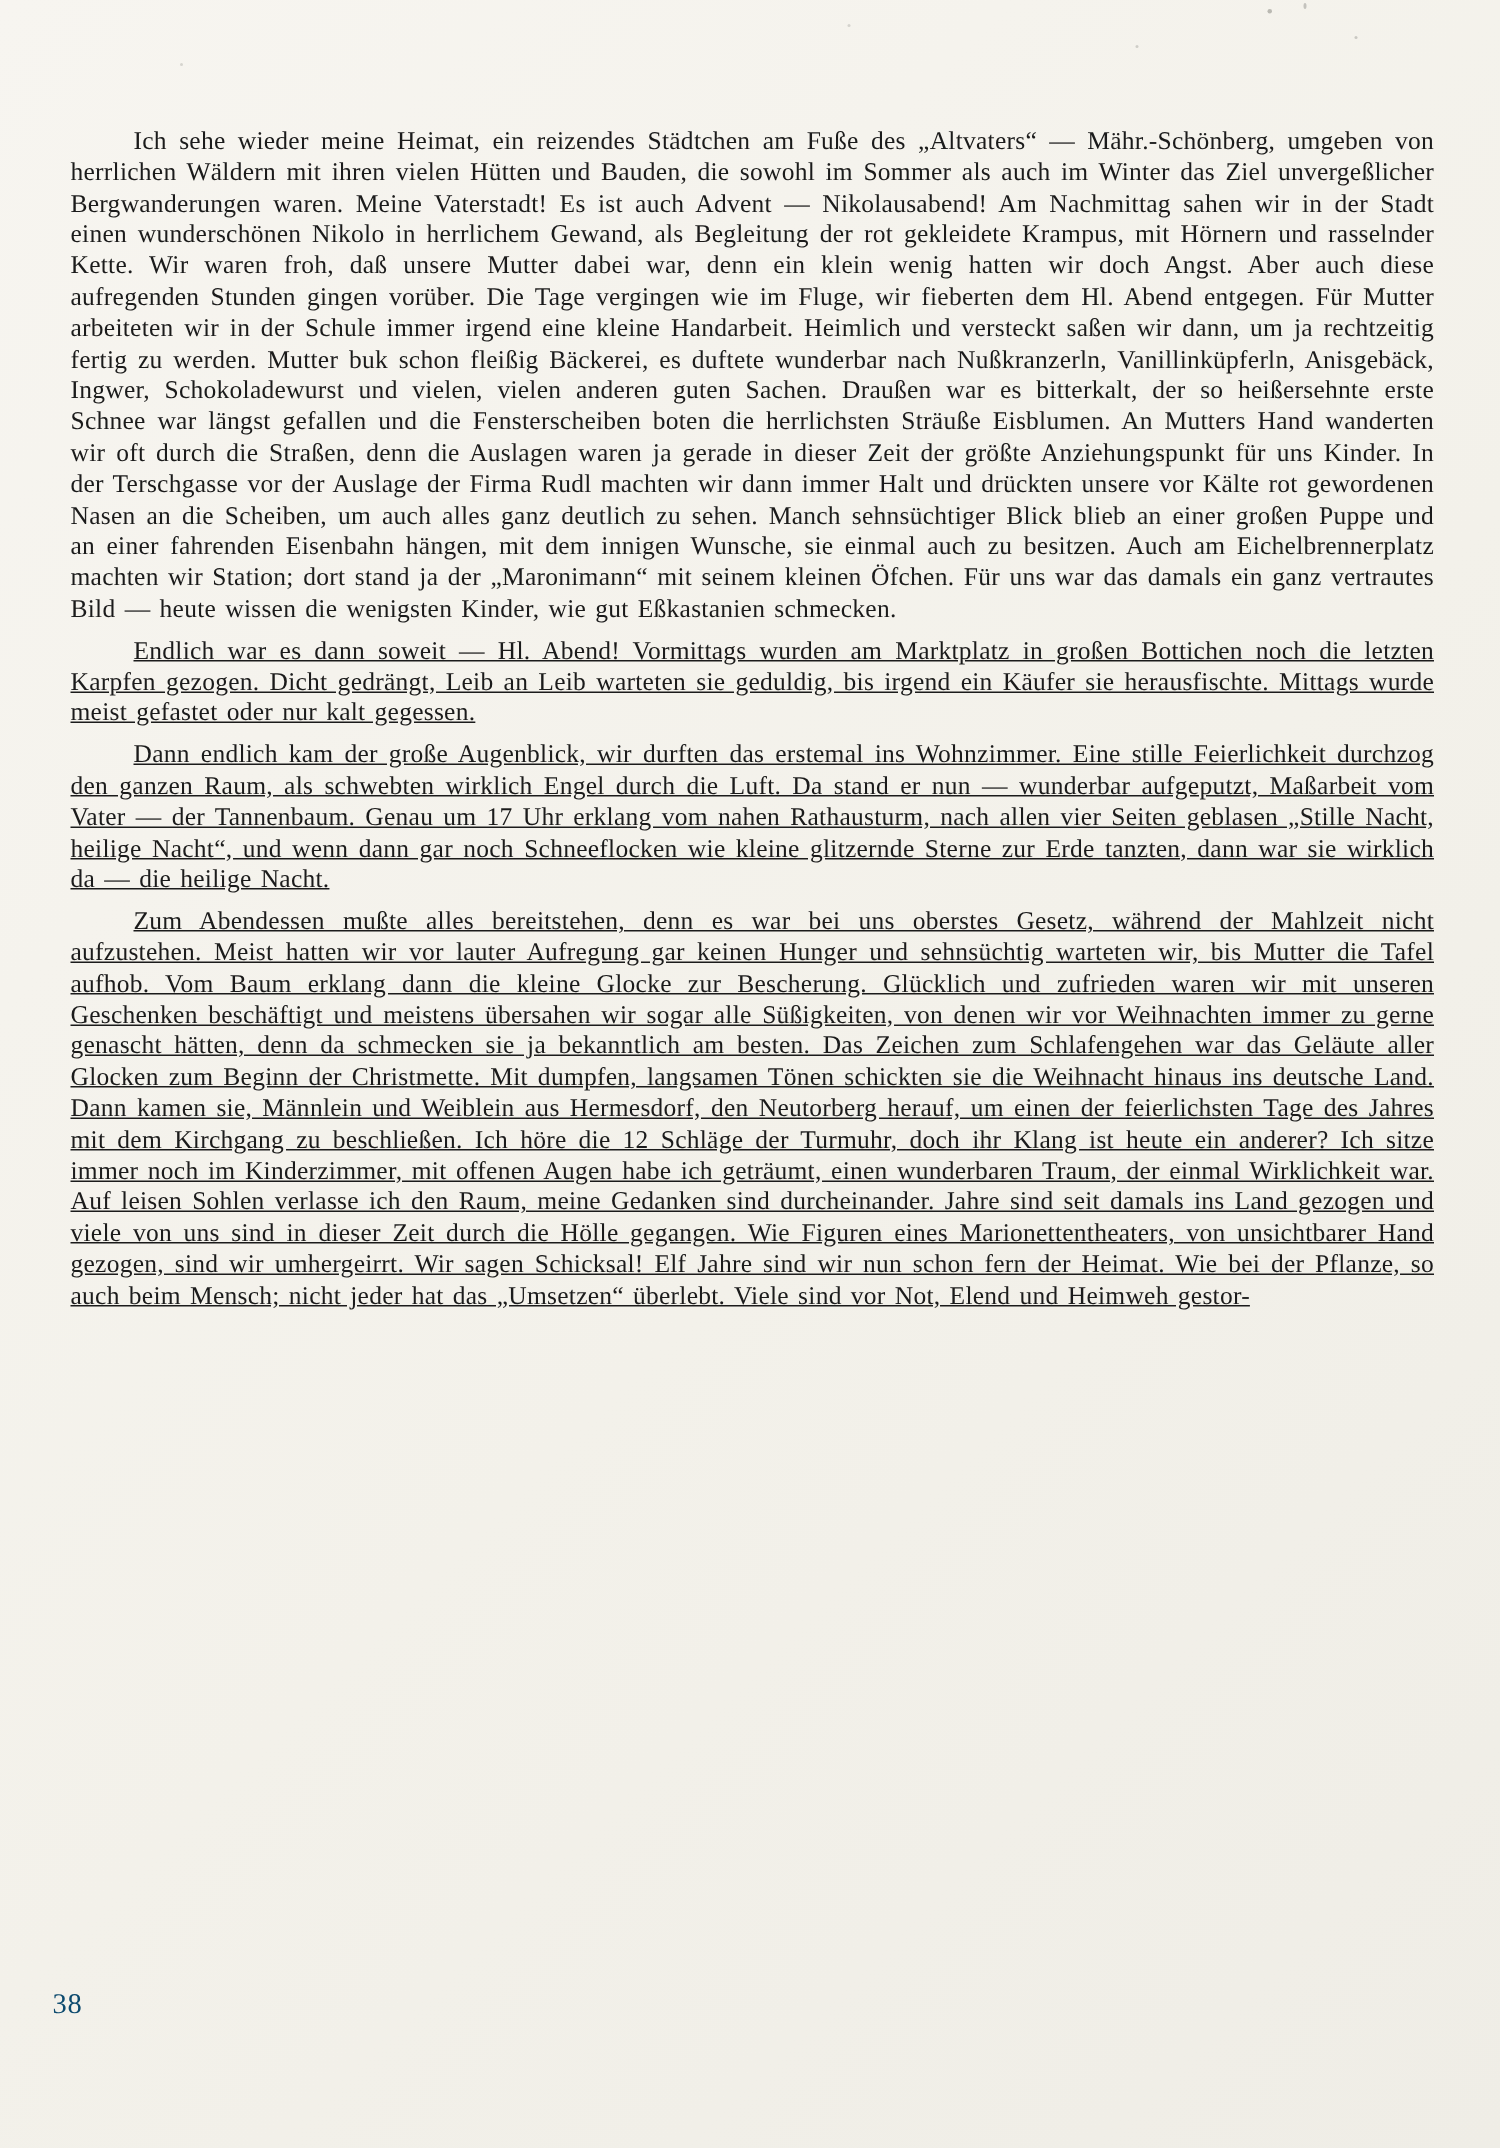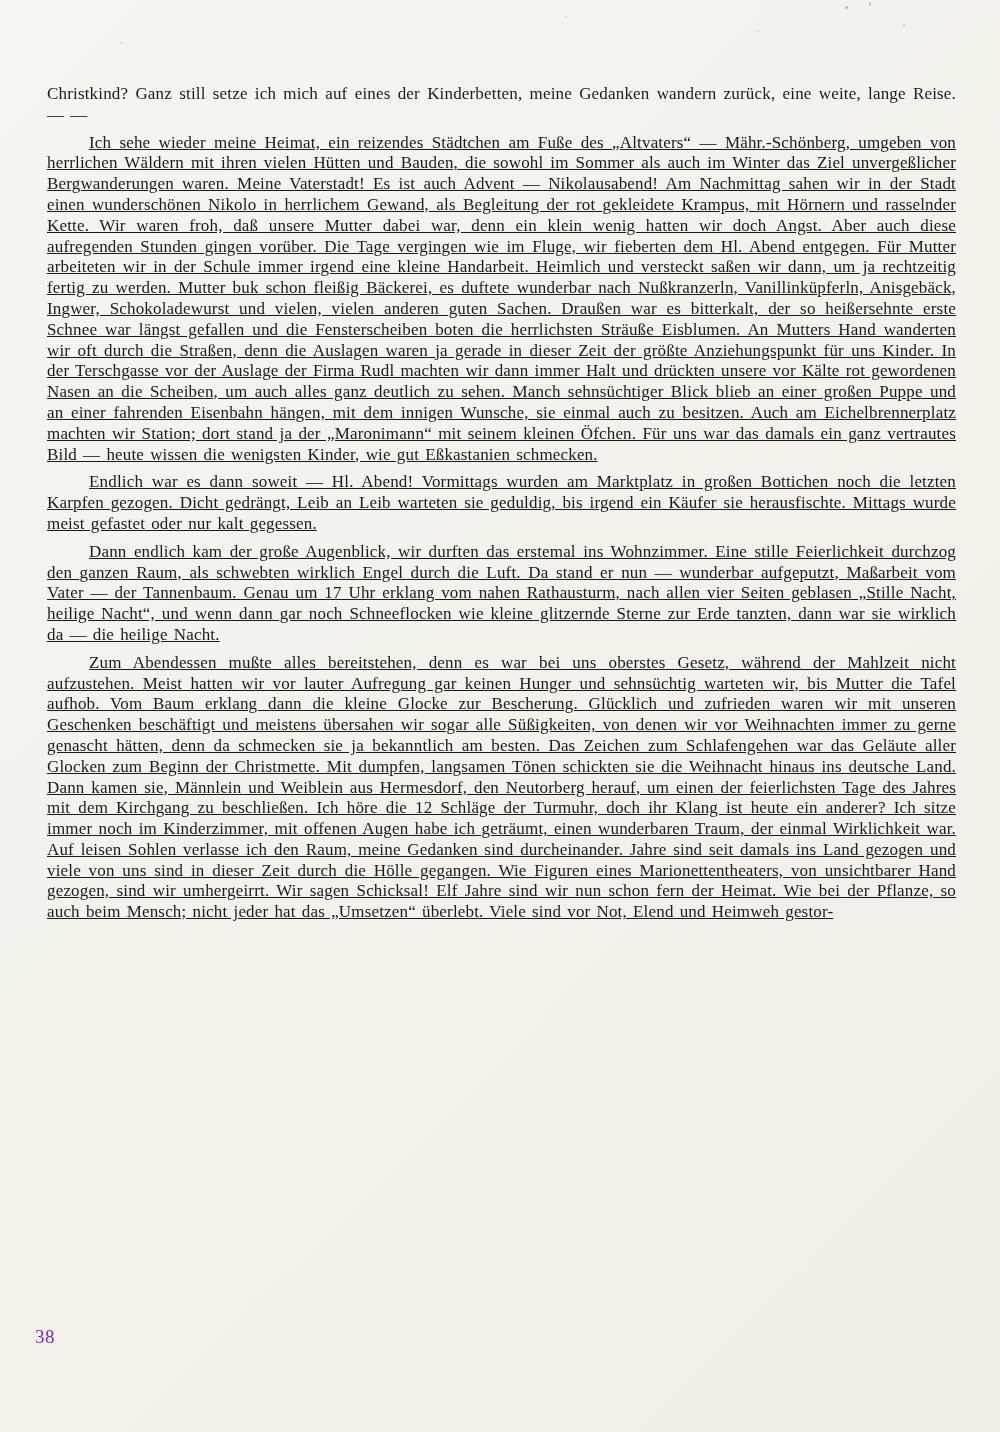--- a/index.html
+++ b/index.html
@@ -41,21 +41,21 @@
   }
   .text-block p.first {
     text-indent: 0;
   }
   .page-number {
     position: absolute;
     left: 35px;
     top: 1326px;
     font-size: 19px;
     letter-spacing: 0.03em;
-    color: #6d28d9;
+    color: #0c4a6e;
   }
   
   .speck {
     position: absolute;
     background: #8a8a84;
     border-radius: 50%;
   }
   .speck.s1 { left: 845px; top: 6px;  width: 3px; height: 3px; opacity: .55; }
   .speck.s2 { left: 869px; top: 2px;  width: 2px; height: 4px; opacity: .45; }
   .speck.s3 { left: 903px; top: 24px; width: 2px; height: 2px; opacity: .40; }
@@ -69,21 +69,20 @@
 <div class="page">
 
   <span class="speck s1"></span>
   <span class="speck s2"></span>
   <span class="speck s3"></span>
   <span class="speck s4"></span>
   <span class="speck s5"></span>
   <span class="speck s6"></span>
 
   <div class="text-block">
-    <p class="first">Christkind? Ganz still setze ich mich auf eines der Kinderbetten, meine Gedanken wandern zurück, eine weite, lange Reise. — —</p>
     <p>Ich sehe wieder meine Heimat, ein reizendes Städtchen am Fuße des „Altvaters“ — Mähr.-Schönberg, umgeben von herrlichen Wäldern mit ihren vielen Hütten und Bauden, die sowohl im Sommer als auch im Winter das Ziel unvergeßlicher Bergwanderungen waren. Meine Vaterstadt! Es ist auch Advent — Nikolausabend! Am Nachmittag sahen wir in der Stadt einen wunderschönen Nikolo in herrlichem Gewand, als Begleitung der rot gekleidete Krampus, mit Hörnern und rasselnder Kette. Wir waren froh, daß unsere Mutter dabei war, denn ein klein wenig hatten wir doch Angst. Aber auch diese aufregenden Stunden gingen vorüber. Die Tage vergingen wie im Fluge, wir fieberten dem Hl. Abend entgegen. Für Mutter arbeiteten wir in der Schule immer irgend eine kleine Handarbeit. Heimlich und versteckt saßen wir dann, um ja rechtzeitig fertig zu werden. Mutter buk schon fleißig Bäckerei, es duftete wunderbar nach Nußkranzerln, Vanillinküpferln, Anisgebäck, Ingwer, Schokoladewurst und vielen, vielen anderen guten Sachen. Draußen war es bitterkalt, der so heißersehnte erste Schnee war längst gefallen und die Fensterscheiben boten die herrlichsten Sträuße Eisblumen. An Mutters Hand wanderten wir oft durch die Straßen, denn die Auslagen waren ja gerade in dieser Zeit der größte Anziehungspunkt für uns Kinder. In der Terschgasse vor der Auslage der Firma Rudl machten wir dann immer Halt und drückten unsere vor Kälte rot gewordenen Nasen an die Scheiben, um auch alles ganz deutlich zu sehen. Manch sehnsüchtiger Blick blieb an einer großen Puppe und an einer fahrenden Eisenbahn hängen, mit dem innigen Wunsche, sie einmal auch zu besitzen. Auch am Eichelbrennerplatz machten wir Station; dort stand ja der „Maronimann“ mit seinem kleinen Öfchen. Für uns war das damals ein ganz vertrautes Bild — heute wissen die wenigsten Kinder, wie gut Eßkastanien schmecken.</p>
     <p>Endlich war es dann soweit — Hl. Abend! Vormittags wurden am Marktplatz in großen Bottichen noch die letzten Karpfen gezogen. Dicht gedrängt, Leib an Leib warteten sie geduldig, bis irgend ein Käufer sie herausfischte. Mittags wurde meist gefastet oder nur kalt gegessen.</p>
     <p>Dann endlich kam der große Augenblick, wir durften das erstemal ins Wohnzimmer. Eine stille Feierlichkeit durchzog den ganzen Raum, als schwebten wirklich Engel durch die Luft. Da stand er nun — wunderbar aufgeputzt, Maßarbeit vom Vater — der Tannenbaum. Genau um 17 Uhr erklang vom nahen Rathausturm, nach allen vier Seiten geblasen „Stille Nacht, heilige Nacht“, und wenn dann gar noch Schneeflocken wie kleine glitzernde Sterne zur Erde tanzten, dann war sie wirklich da — die heilige Nacht.</p>
     <p>Zum Abendessen mußte alles bereitstehen, denn es war bei uns oberstes Gesetz, während der Mahlzeit nicht aufzustehen. Meist hatten wir vor lauter Aufregung gar keinen Hunger und sehnsüchtig warteten wir, bis Mutter die Tafel aufhob. Vom Baum erklang dann die kleine Glocke zur Bescherung. Glücklich und zufrieden waren wir mit unseren Geschenken beschäftigt und meistens übersahen wir sogar alle Süßigkeiten, von denen wir vor Weihnachten immer zu gerne genascht hätten, denn da schmecken sie ja bekanntlich am besten. Das Zeichen zum Schlafengehen war das Geläute aller Glocken zum Beginn der Christmette. Mit dumpfen, langsamen Tönen schickten sie die Weihnacht hinaus ins deutsche Land. Dann kamen sie, Männlein und Weiblein aus Hermesdorf, den Neutorberg herauf, um einen der feierlichsten Tage des Jahres mit dem Kirchgang zu beschließen. Ich höre die 12 Schläge der Turmuhr, doch ihr Klang ist heute ein anderer? Ich sitze immer noch im Kinderzimmer, mit offenen Augen habe ich geträumt, einen wunderbaren Traum, der einmal Wirklichkeit war. Auf leisen Sohlen verlasse ich den Raum, meine Gedanken sind durcheinander. Jahre sind seit damals ins Land gezogen und viele von uns sind in dieser Zeit durch die Hölle gegangen. Wie Figuren eines Marionettentheaters, von unsichtbarer Hand gezogen, sind wir umhergeirrt. Wir sagen Schicksal! Elf Jahre sind wir nun schon fern der Heimat. Wie bei der Pflanze, so auch beim Mensch; nicht jeder hat das „Umsetzen“ überlebt. Viele sind vor Not, Elend und Heimweh gestor-</p>
   </div>
 
   <div class="page-number">38</div>
 
 </div>
 

